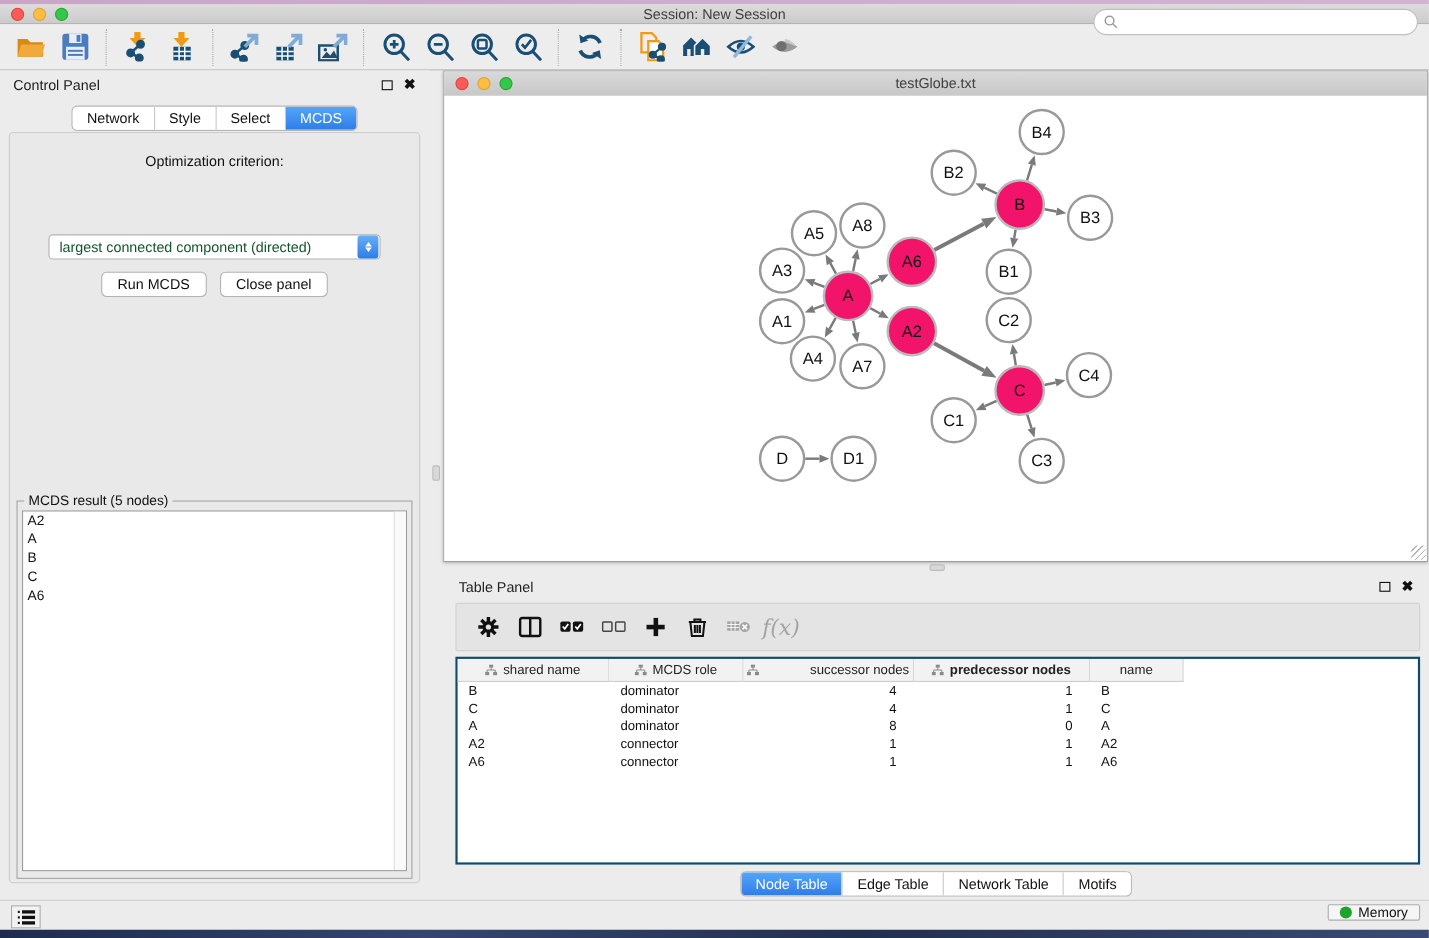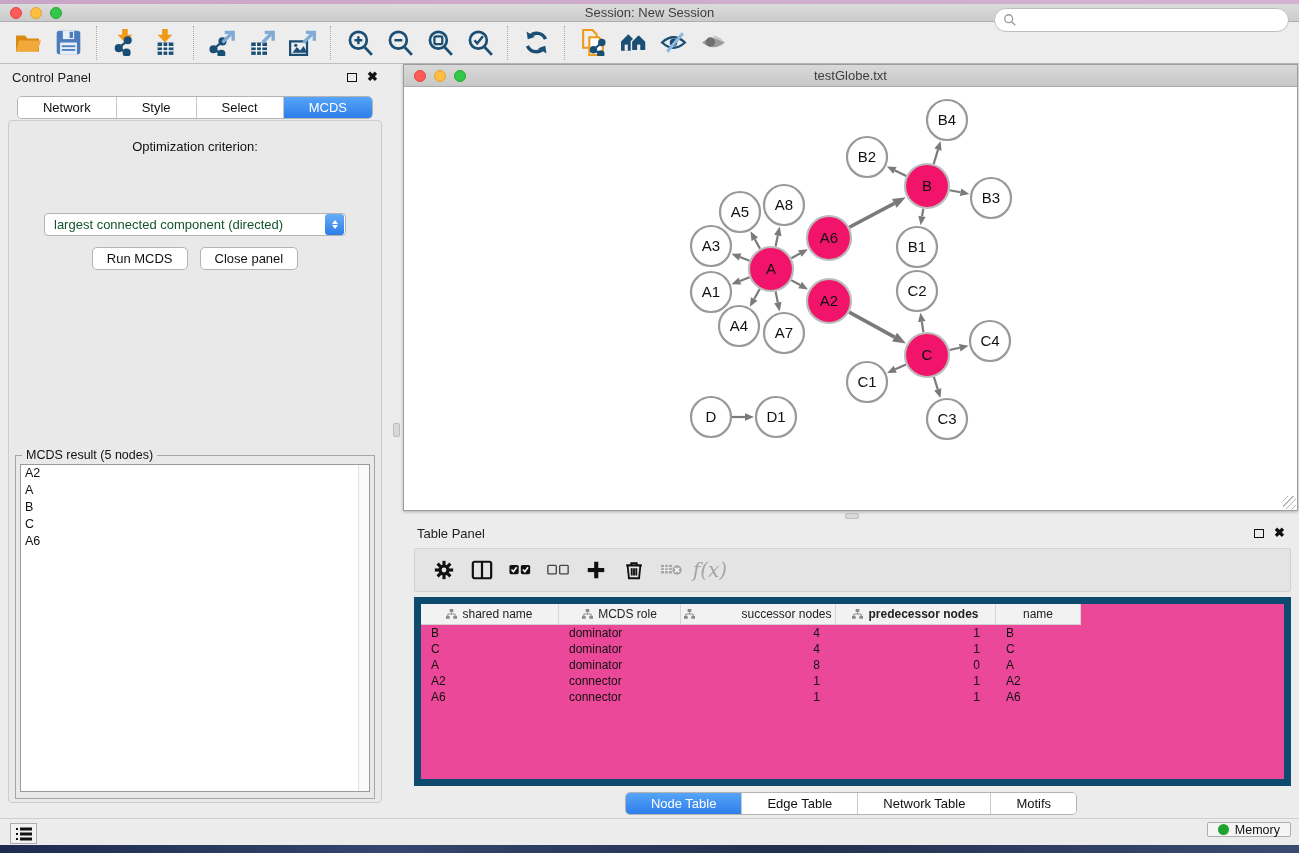--- a/index.html
+++ b/index.html
@@ -31,21 +31,21 @@
   
   .control-panel { position:absolute; left:0; top:64px; width:390px; height:754px; background:#ececec; }
   .panel-header { height:26px; display:flex; align-items:center; padding:0 12px; }
   .panel-header .ph-title { font-size:13px; color:#1c1c1c; }
   .panel-header .ph-icons { margin-left:auto; display:flex; gap:10px; align-items:center; }
   .float-glyph { width:10px; height:9px; border:1.5px solid #111; display:inline-block; }
   .close-glyph { font-size:13px; font-weight:bold; color:#111; line-height:10px; }
 
   .seg-tabs { position:absolute; left:0; right:0; top:32px; display:flex; justify-content:center; }
   .seg { display:flex; border:1px solid #b4b4b4; border-radius:5px; overflow:hidden; background:#fff; }
-  .seg-tab { padding:3px 25px; font-size:13px; color:#111; background:#fff; border-left:1px solid #c9c9c9; cursor:default; }
+  .seg-tab { padding:3px 13px; font-size:13px; color:#111; background:#fff; border-left:1px solid #c9c9c9; cursor:default; }
   .seg-tab:first-child { border-left:none; }
   .seg-tab.active { background:linear-gradient(#56a5f8,#2e7de9); color:#fff; }
 
   .cp-content { position:absolute; left:8px; right:8px; top:56px; bottom:15px; background:#e9e9e9; border:1px solid #cccccc; border-radius:4px; }
   .opt-label { text-align:center; margin-top:18px; font-size:13px; color:#111; }
   .dropdown { position:absolute; left:35px; right:35px; top:92px; height:23px; background:#fff; border:1px solid #b3b3b3; border-radius:4px; display:flex; align-items:center; }
   .dropdown .dd-text { flex:1; padding-left:9px; font-size:13px; color:#14532d; white-space:nowrap; }
   .dd-stepper { width:19px; height:21px; margin-right:1px; border-radius:3px; background:linear-gradient(#67aef9,#2d7ce8); display:flex; flex-direction:column; align-items:center; justify-content:center; gap:1px; }
   .dd-stepper .ar { width:0; height:0; border-left:3.5px solid transparent; border-right:3.5px solid transparent; }
   .dd-stepper .up { border-bottom:4px solid #fff; }
@@ -71,21 +71,21 @@
   .h-divider-grip { position:absolute; left:845px; top:513px; width:14px; height:6px; background:#d8d8d8; border:1px solid #bdbdbd; border-radius:2px; }
 
   
   .table-panel { position:absolute; left:403px; top:520px; width:896px; height:298px; background:#ececec; }
   .tp-header { height:26px; display:flex; align-items:center; padding:0 14px; }
   .tp-toolbar { position:absolute; left:11px; right:8px; top:28px; height:44px; background:#e4e4e4; border:1px solid #d2d2d2; border-radius:2px; display:flex; align-items:center; padding-left:10px; }
   .tp-tool { width:38px; height:36px; display:flex; align-items:center; justify-content:center; cursor:default; }
   .tp-tool svg { width:22px; height:22px; }
   .fx { font-family:"DejaVu Serif", serif; font-style:italic; font-size:20px; color:#9a9a9a; }
 
-  .data-table { position:absolute; left:11px; right:8px; top:77px; bottom:32px; background:#ec4899; border:7px solid #0c4a6e; overflow:hidden; }
+  .data-table { position:absolute; left:11px; right:8px; top:77px; bottom:32px; background:#ffffff; border:2px solid #0c4a6e; overflow:hidden; }
   .dt-headrow { display:flex; height:21px; }
   .dt-hcell { background:#f2f2f2; border-right:1px solid #d6d6d6; border-bottom:1px solid #cfcfcf; display:flex; align-items:center; justify-content:center; gap:5px; font-size:12px; color:#222; }
   .dt-hcell svg { width:11px; height:11px; flex:none; }
   .dt-row { display:flex; height:16px; }
   .dt-cell { font-size:12px; color:#111; line-height:16px; white-space:nowrap; overflow:hidden; }
   .al { text-align:left; padding-left:10px; }
   .ar-cell { text-align:right; padding-right:16px; }
 
   .tp-tabs { position:absolute; left:0; right:0; bottom:3px; display:flex; justify-content:center; }
 

